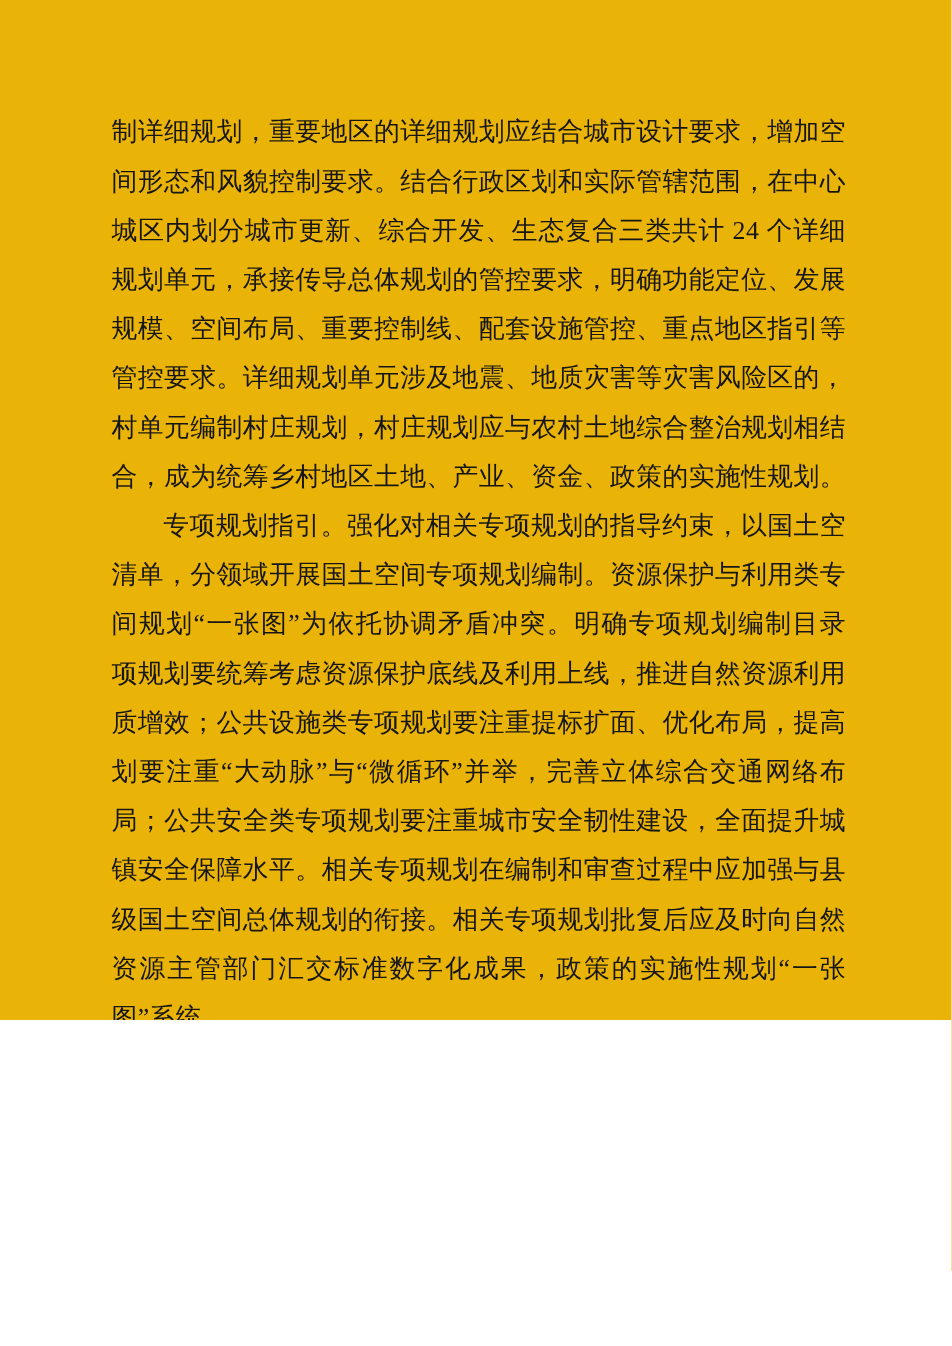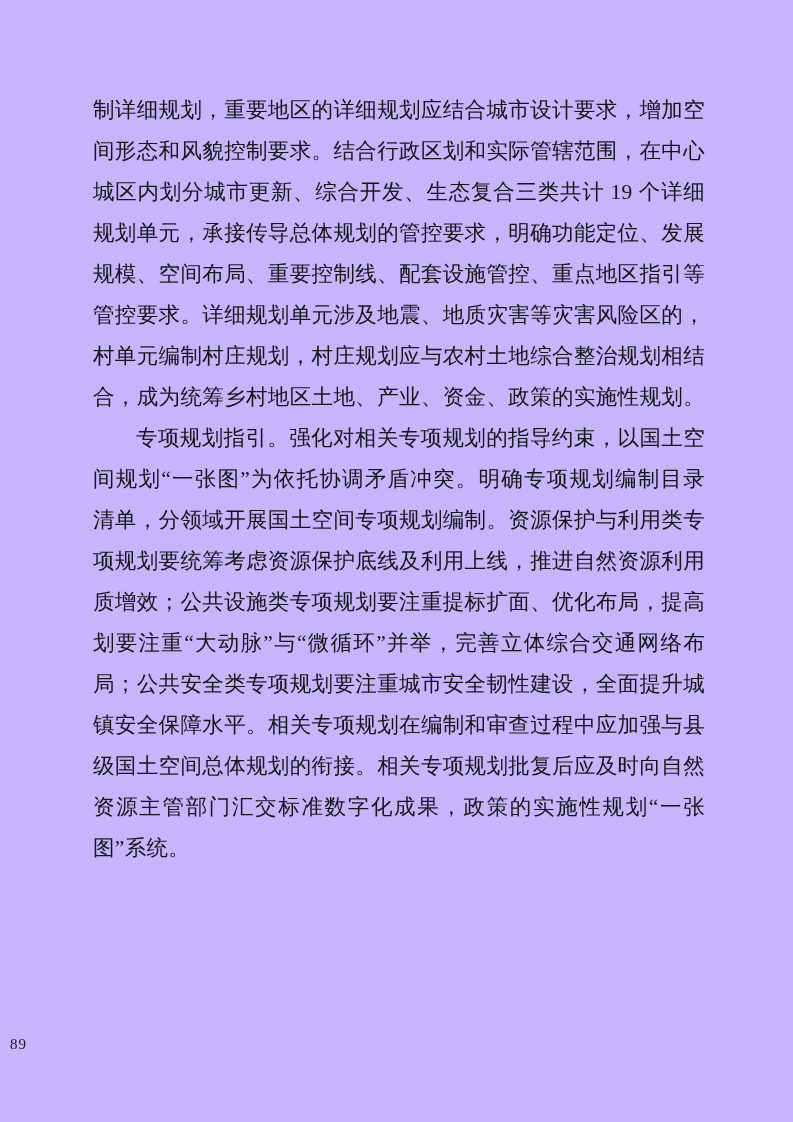--- a/index.html
+++ b/index.html
@@ -3,22 +3,22 @@
 <meta charset="utf-8">
 <style>
   html, body {
     margin: 0;
     padding: 0;
     background: #ffffff;
   }
   .page {
     position: relative;
     width: 793px;
-    height: 1122px;
-    background: #c4b5fd;
+    height: 850px;
+    background: #eab308;
     overflow: hidden;
     font-family: "Liberation Serif", "DejaVu Serif", serif;
     color: #161616;
   }
   .text-block {
     position: absolute;
     left: 93px;
     top: 90px;
     width: 612px;
   }
@@ -52,29 +52,29 @@
     color: #1c1c1c;
   }
 </style>
 </head>
 <body>
 
 <div class="page">
   <div class="text-block">
     <div class="line">制详细规划，重要地区的详细规划应结合城市设计要求，增加空</div>
     <div class="line">间形态和风貌控制要求。结合行政区划和实际管辖范围，在中心</div>
-    <div class="line">城区内划分城市更新、综合开发、生态复合三类共计 19 个详细</div>
+    <div class="line">城区内划分城市更新、综合开发、生态复合三类共计 24 个详细</div>
     <div class="line">规划单元，承接传导总体规划的管控要求，明确功能定位、发展</div>
     <div class="line">规模、空间布局、重要控制线、配套设施管控、重点地区指引等</div>
     <div class="line">管控要求。详细规划单元涉及地震、地质灾害等灾害风险区的，</div>
     <div class="line">村单元编制村庄规划，村庄规划应与农村土地综合整治规划相结</div>
     <div class="line">合，成为统筹乡村地区土地、产业、资金、政策的实施性规划。</div>
     <div class="line indent">专项规划指引。强化对相关专项规划的指导约束，以国土空</div>
+    <div class="line">清单，分领域开展国土空间专项规划编制。资源保护与利用类专</div>
     <div class="line">间规划“一张图”为依托协调矛盾冲突。明确专项规划编制目录</div>
-    <div class="line">清单，分领域开展国土空间专项规划编制。资源保护与利用类专</div>
     <div class="line">项规划要统筹考虑资源保护底线及利用上线，推进自然资源利用</div>
     <div class="line">质增效；公共设施类专项规划要注重提标扩面、优化布局，提高</div>
     <div class="line">划要注重“大动脉”与“微循环”并举，完善立体综合交通网络布</div>
     <div class="line">局；公共安全类专项规划要注重城市安全韧性建设，全面提升城</div>
     <div class="line">镇安全保障水平。相关专项规划在编制和审查过程中应加强与县</div>
     <div class="line">级国土空间总体规划的衔接。相关专项规划批复后应及时向自然</div>
     <div class="line">资源主管部门汇交标准数字化成果，政策的实施性规划“一张</div>
     <div class="line short">图”系统。</div>
   </div>
   <div class="page-number">89</div>

